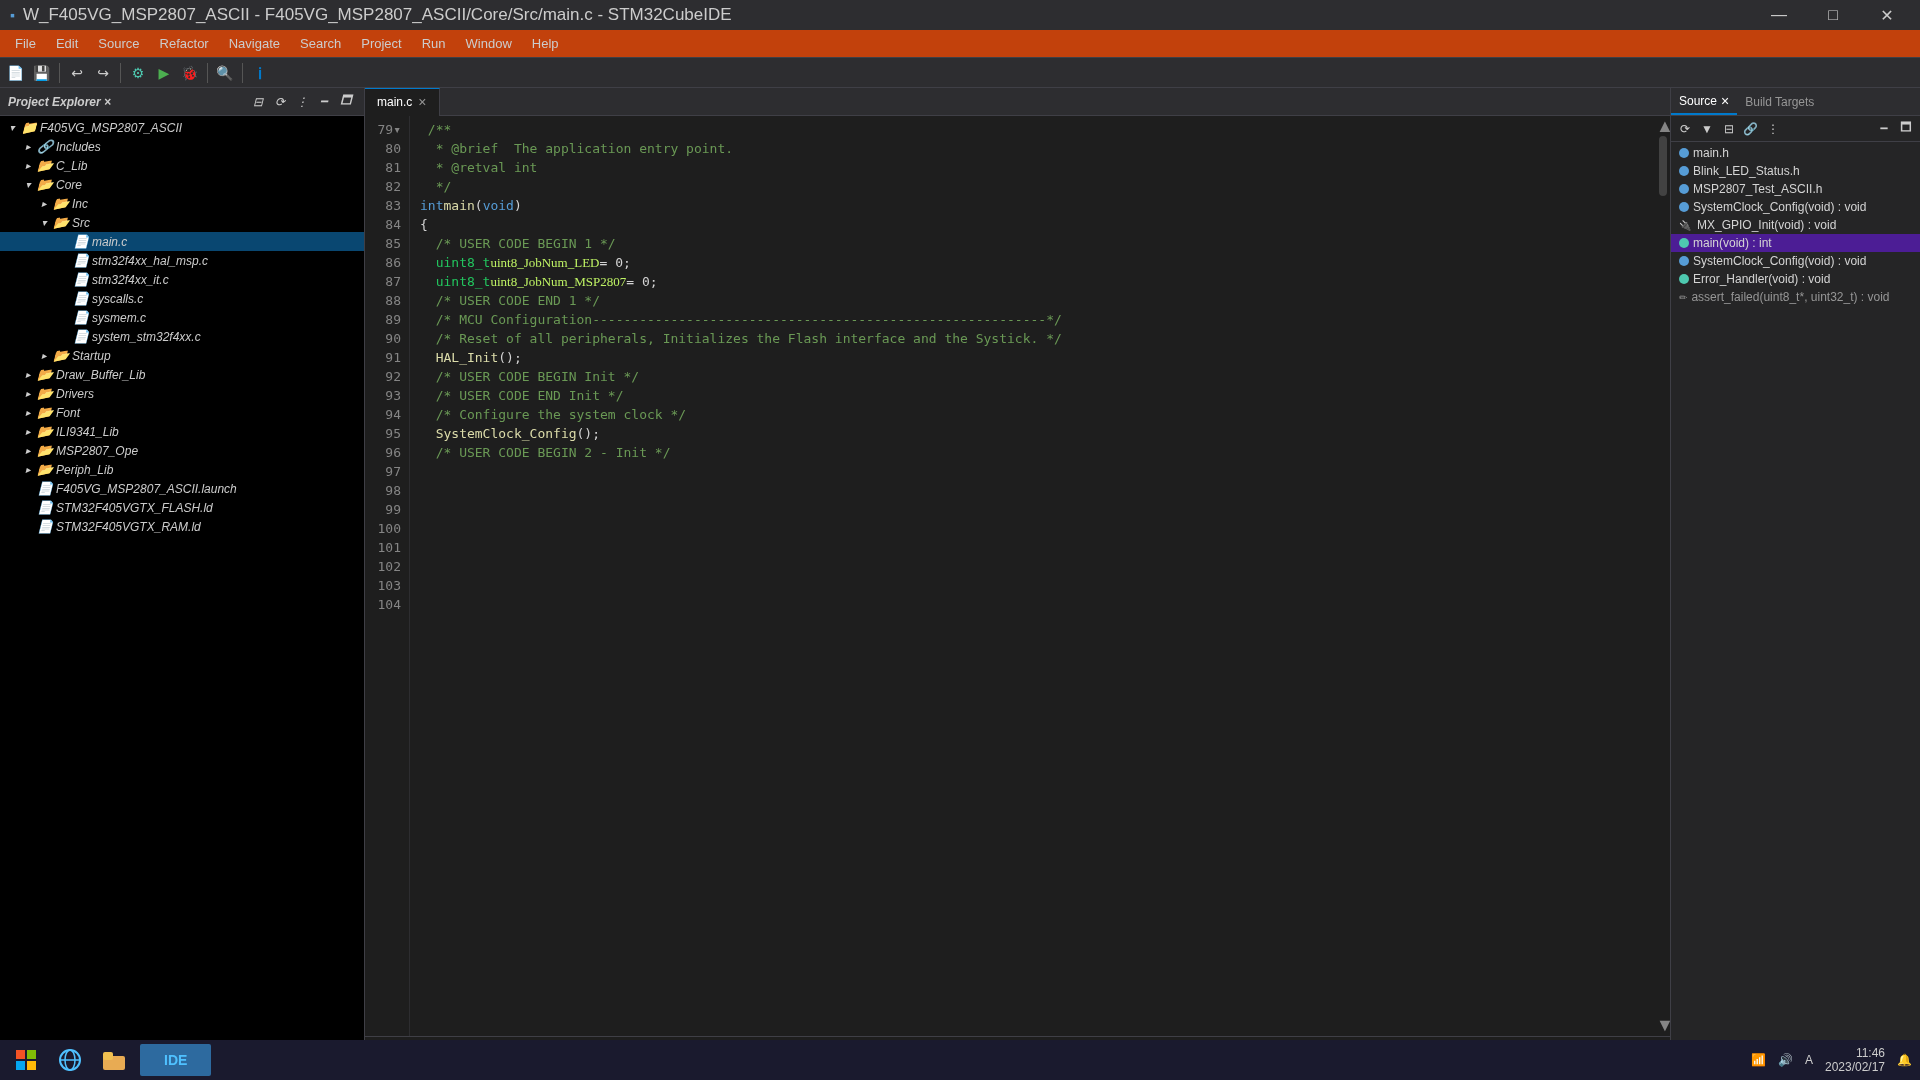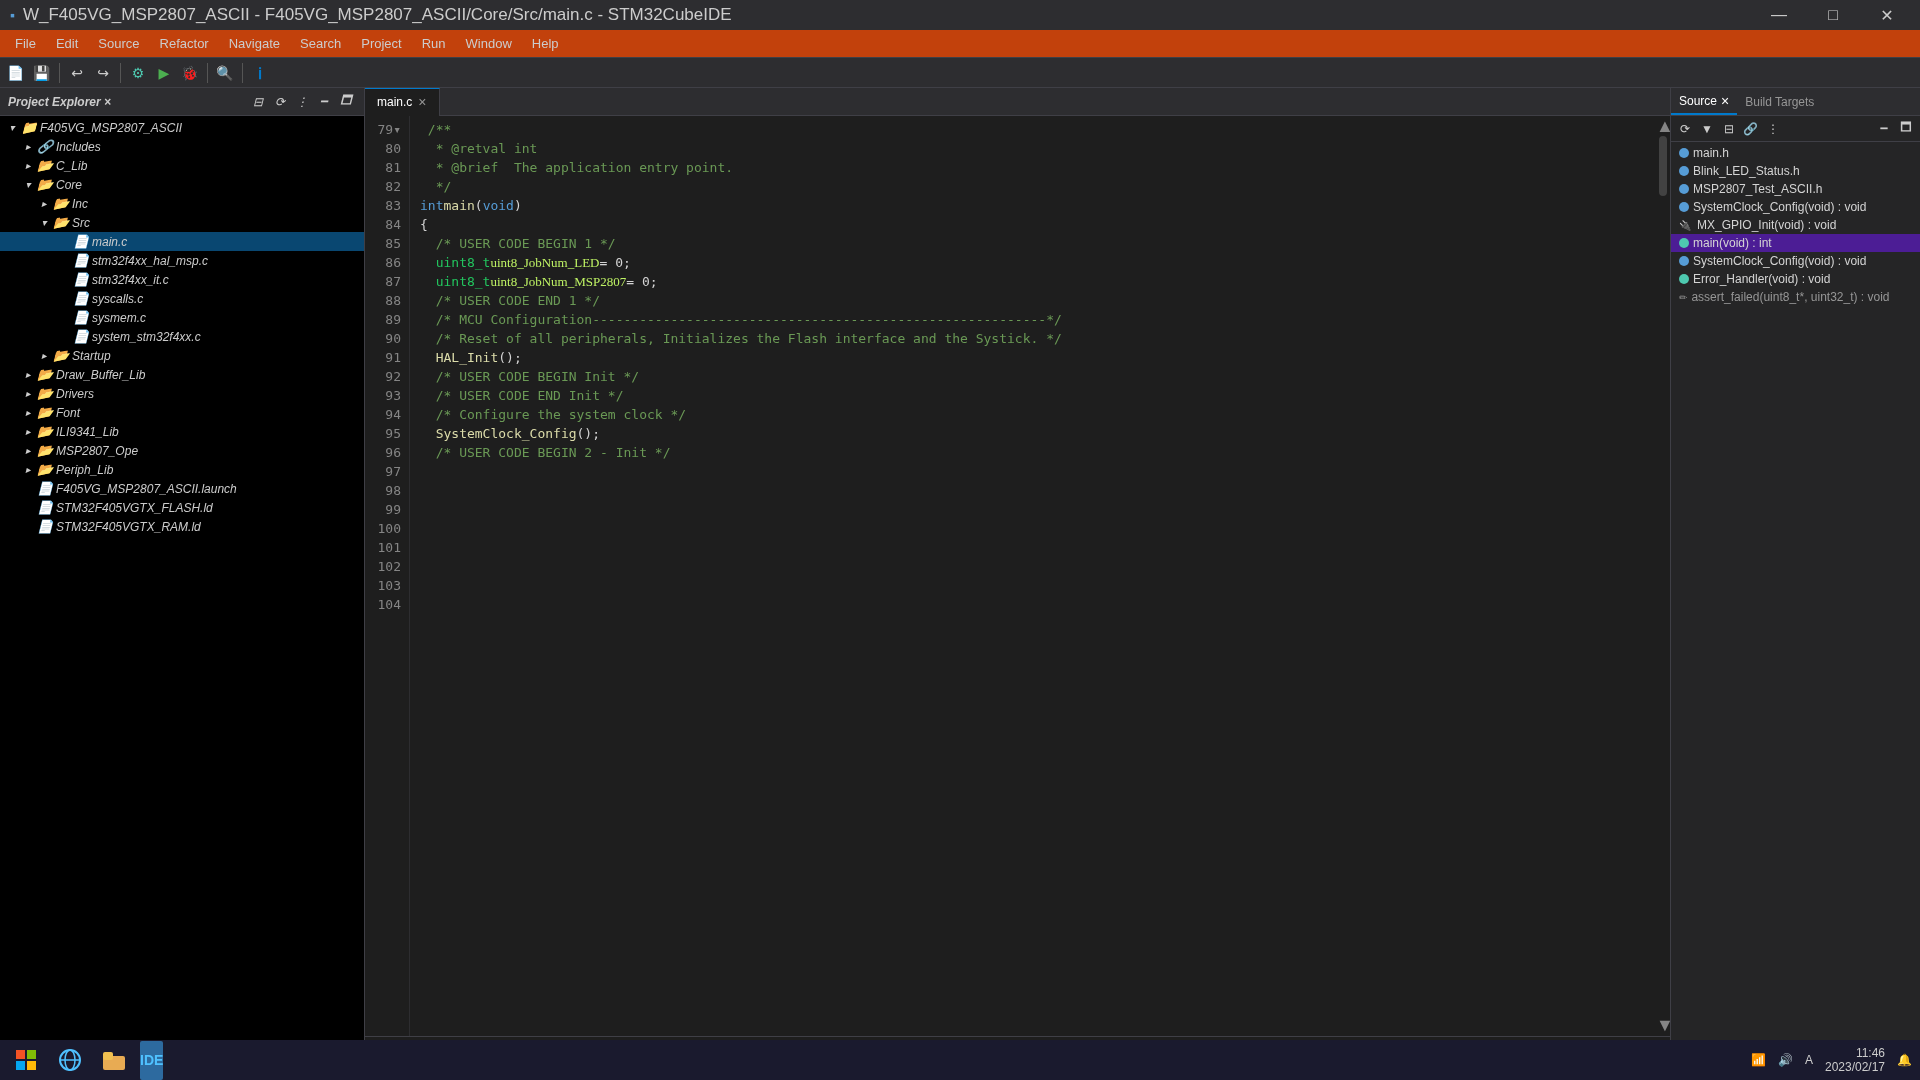--- a/index.html
+++ b/index.html
@@ -78,21 +78,21 @@
     .bottom-tab.active { color: #fff; border-bottom: 2px solid #007acc; background: #1e1e1e; }
     .bottom-tab-close { font-size: 14px; }
     #bottom-content { flex: 1; padding: 8px 12px; color: #d4d4d4; font-size: 13px; }
     #bottom-right { width: 520px; background: #1e1e1e; display: flex; flex-direction: column; border-left: 1px solid #3f3f46; }
     #bottom-right-tabs { background: #2d2d30; display: flex; align-items: center; border-bottom: 1px solid #3f3f46; height: 28px; }
     #bottom-right-content { flex: 1; padding: 8px 12px; color: #d4d4d4; font-size: 13px; }
 
     
     #taskbar { background: #1a1a2e; height: 40px; display: flex; align-items: center; padding: 0 8px; gap: 8px; position: fixed; bottom: 0; width: 1920px; }
     .taskbar-icon { width: 36px; height: 36px; display: flex; align-items: center; justify-content: center; cursor: pointer; border-radius: 4px; }
-    .taskbar-btn { background: #2d6a9f; color: #fff; padding: 4px 0; border-radius: 2px; cursor: pointer; font-size: 12px; display: flex; align-items: center; gap: 6px; height: 39px; }
+    .taskbar-btn { background: #2d6a9f; color: #fff; padding: 4px 24px; border-radius: 2px; cursor: pointer; font-size: 12px; display: flex; align-items: center; gap: 6px; height: 32px; }
     .taskbar-right { margin-left: auto; display: flex; align-items: center; gap: 12px; color: #ccc; font-size: 12px; }
     .taskbar-clock { text-align: right; }
 
     .pe-file-icon { color: #519aba; }
     .pe-folder-icon { color: #e8ab53; }
     .pe-project-icon { color: #4ec9b0; }
     .icon-btn { width: 20px; height: 20px; display: flex; align-items: center; justify-content: center; cursor: pointer; color: #ccc; font-size: 12px; border-radius: 2px; }
   </style>
 </head>
 <body>
@@ -338,22 +338,22 @@
         <div>98</div>
         <div>99</div>
         <div>100</div>
         <div>101</div>
         <div>102</div>
         <div>103</div>
         <div>104</div>
       </div>
       <div id="code-content">
         <div class="code-line"><span class="cm"> /**</span></div>
+        <div class="code-line"><span class="cm">  * @brief  The application entry point.</span></div>
         <div class="code-line"><span class="cm">  * @retval int</span></div>
-        <div class="code-line"><span class="cm">  * @brief  The application entry point.</span></div>
         <div class="code-line"><span class="cm">  */</span></div>
         <div class="code-line"><span class="kw">int</span> <span class="fn">main</span><span class="punct">(</span><span class="kw">void</span><span class="punct">)</span></div>
         <div class="code-line"><span class="punct">{</span></div>
         <div class="code-line"><span class="cm">  /* USER CODE BEGIN 1 */</span></div>
         <div class="code-line"> </div>
         <div class="code-line"><span class="tp">  uint8_t</span> <span class="nm">uint8_JobNum_LED</span> <span class="punct">= 0;</span></div>
         <div class="code-line"><span class="tp">  uint8_t</span> <span class="nm">uint8_JobNum_MSP2807</span> <span class="punct">= 0;</span></div>
         <div class="code-line"> </div>
         <div class="code-line"><span class="cm">  /* USER CODE END 1 */</span></div>
         <div class="code-line"> </div>

